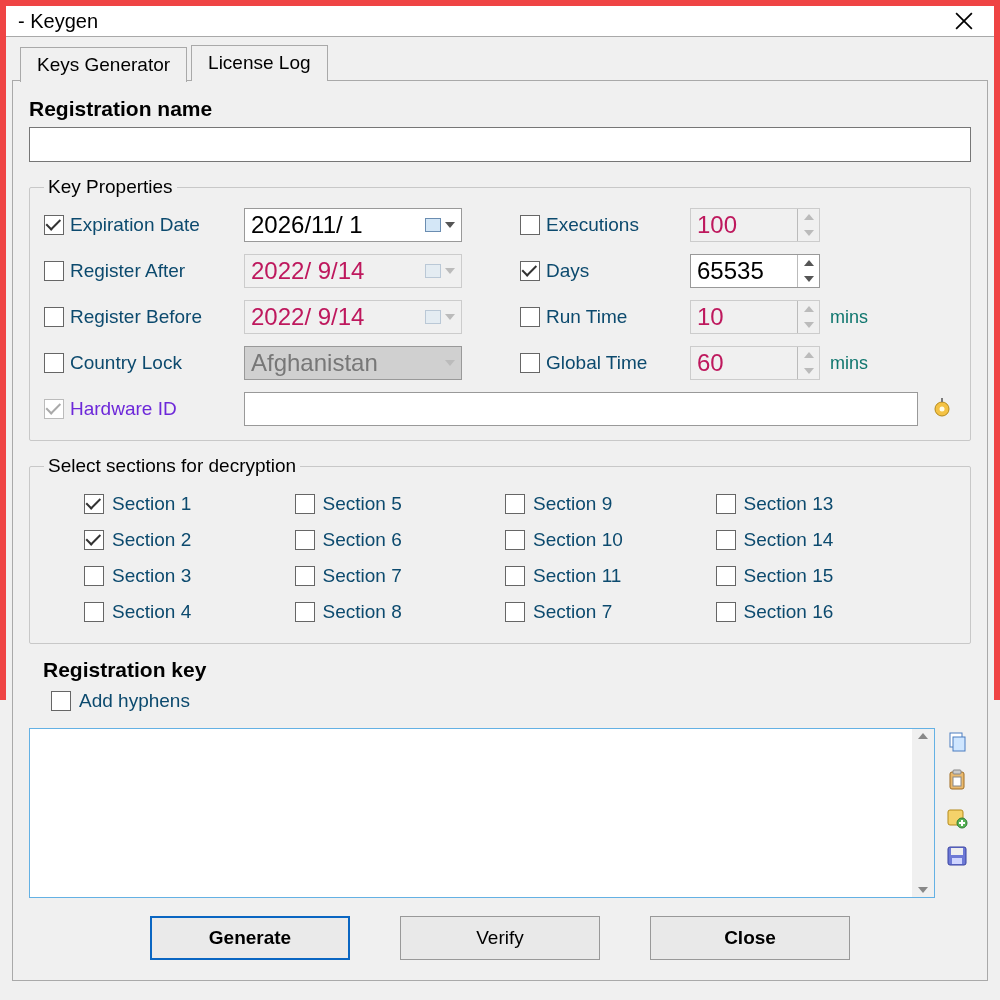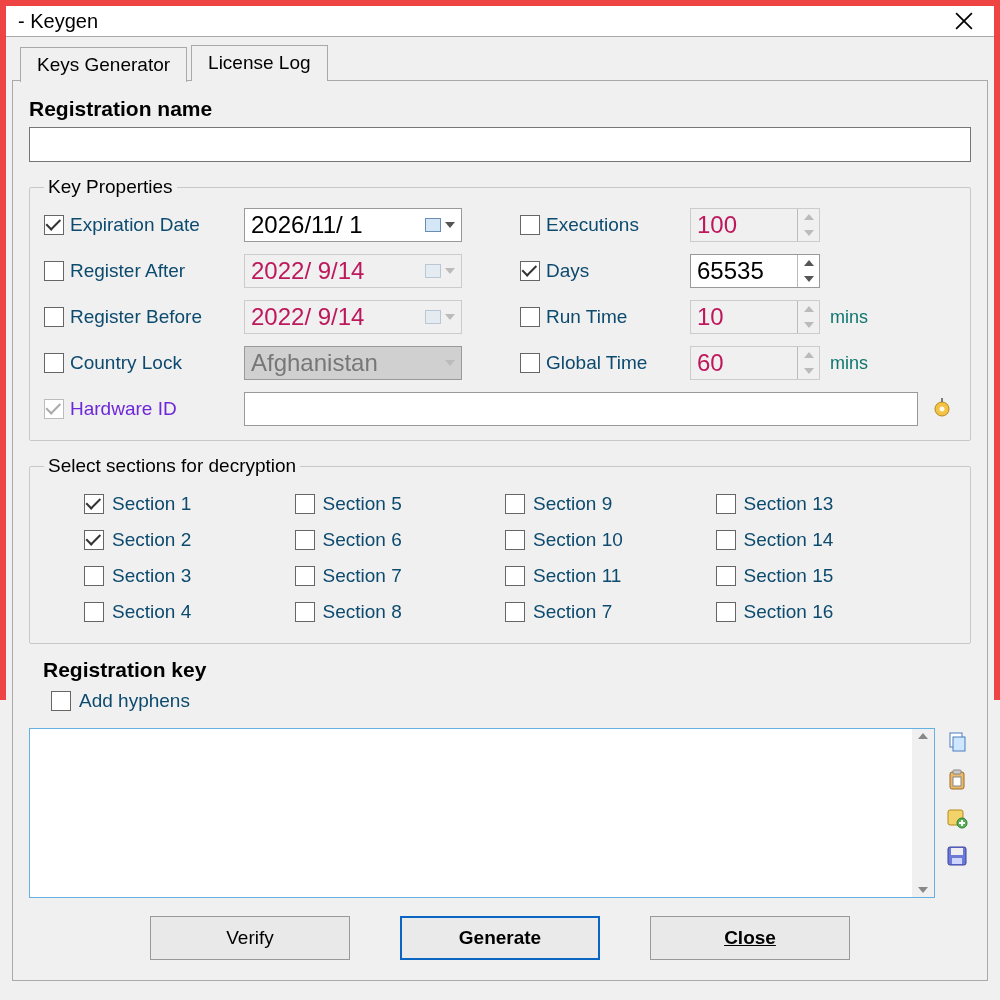--- a/index.html
+++ b/index.html
@@ -227,21 +227,21 @@
     padding:18px 0 4px 0;
   }
   .btn {
     width:200px; height:44px;
     border:1px solid #999;
     background:#e9e9e9;
     font-size:19px;
     display:flex; align-items:center; justify-content:center;
   }
   .btn.primary { border:2px solid #0a66c2; background:#eaeaea; font-weight:bold;}
-  .btn.bold { font-weight:bold;text-decoration:underline; }
+  .btn.bold { font-weight:bold; }
 </style>
 </head>
 <body>
 
 <div class="window">
   <div class="titlebar">
     <span class="titlebar-title">- Keygen</span>
     <span class="titlebar-spacer"></span>
     <div class="titlebar-close">
       <svg viewBox="0 0 16 16">
@@ -520,25 +520,25 @@
             <svg width="22" height="22" viewBox="0 0 22 22">
                 <rect x="2" y="2" width="18" height="18" rx="2" fill="#6d79d6" stroke="#3943a0"></rect>
                 <rect x="5" y="3" width="12" height="7" fill="#eee"></rect>
                 <rect x="6" y="13" width="10" height="6" fill="#cfd5ff"></rect>
               </svg>
           </span>
         </div>
       </div>
 
       <div class="footer">
+        <div class="btn primary">
+            <span>Generate</span>
+          </div>
         <div class="btn">
             <span>Verify</span>
-          </div>
-        <div class="btn primary">
-            <span>Generate</span>
           </div>
         <div class="btn bold">
             <span>Close</span>
           </div>
       </div>
 
     </div>
   </div>
 </div>
 

